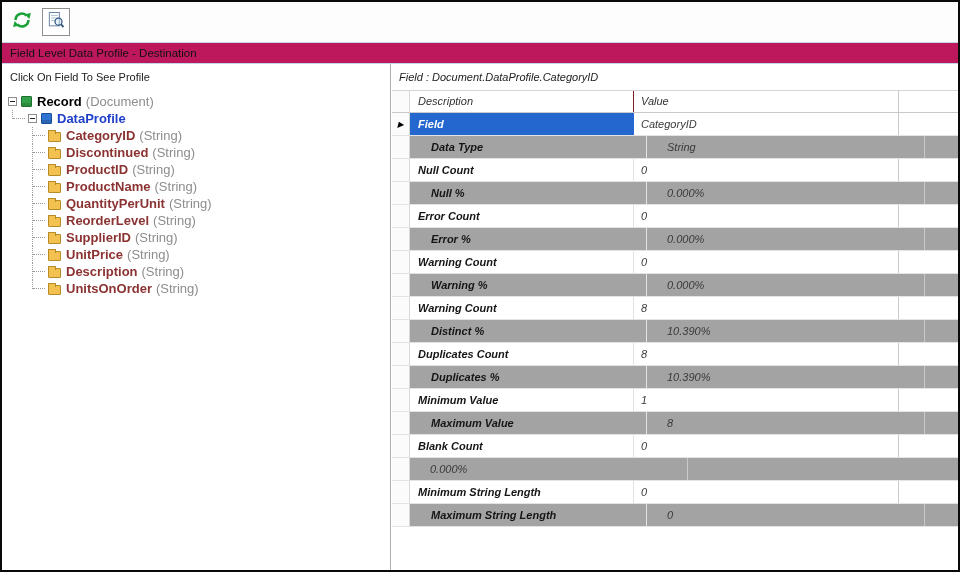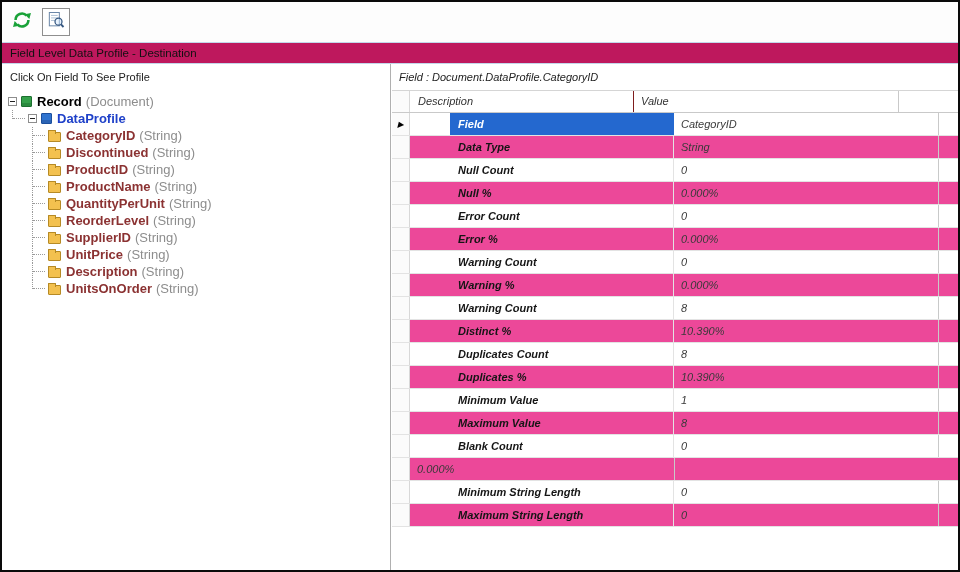--- a/index.html
+++ b/index.html
@@ -50,25 +50,25 @@
   .folder-icon::before { content:""; position:absolute; top:-3px; left:-1px; width:6px; height:3px;
                  background:#f3c14f; border:1px solid #b68a25; border-bottom:none; border-radius:1px 1px 0 0; }
 
   
   .grid { margin-left:1px; font-size:11px; border-top:1px solid #d5d5d5; }
   .grid-header { display:flex; height:22px; border-bottom:1px solid #c9c9c9; color:#333; background:#fff; }
   .gh-selector { flex:0 0 18px; border-right:1px solid #d8d8d8; background:#fbfbfb; }
   .gh-desc  { flex:0 0 224px; padding:4px 0 0 8px; border-right:1px solid #7f1d1d; }
   .gh-value { flex:0 0 265px; padding:4px 0 0 7px; border-right:1px solid #c9c9c9; }
   .grid-row { display:flex; height:23px; border-bottom:1px solid #e3e3e3; background:#fff; }
-  .grid-row.alt { background:#ec4899; }
+  .grid-row.alt { background:#a3a3a3;gap:13px; }
   .cell-selector { flex:0 0 18px; border-right:1px solid #d8d8d8; display:flex; align-items:center;
                    justify-content:center; font-size:8px; color:#000; background:#fbfbfb; }
   .cell-desc { flex:0 0 224px; padding-left:8px; display:flex; align-items:center; font-weight:bold;
-               color:#151515; border-right:1px solid #e3e3e3; overflow:hidden; white-space:nowrap;margin-left:40px; }
+               color:#151515; border-right:1px solid #e3e3e3; overflow:hidden; white-space:nowrap; }
   .cell-value { flex:0 0 265px; padding-left:7px; display:flex; align-items:center; color:#3a3a3a;
                border-right:1px solid #c9c9c9; overflow:hidden; white-space:nowrap; }
   .grid-row.selected .cell-desc { background:#2468cf; color:#fff; border-right-color:#2468cf; }
 </style>
 </head>
 <body>
 
 <div class="window">
 
   <div class="toolbar">

